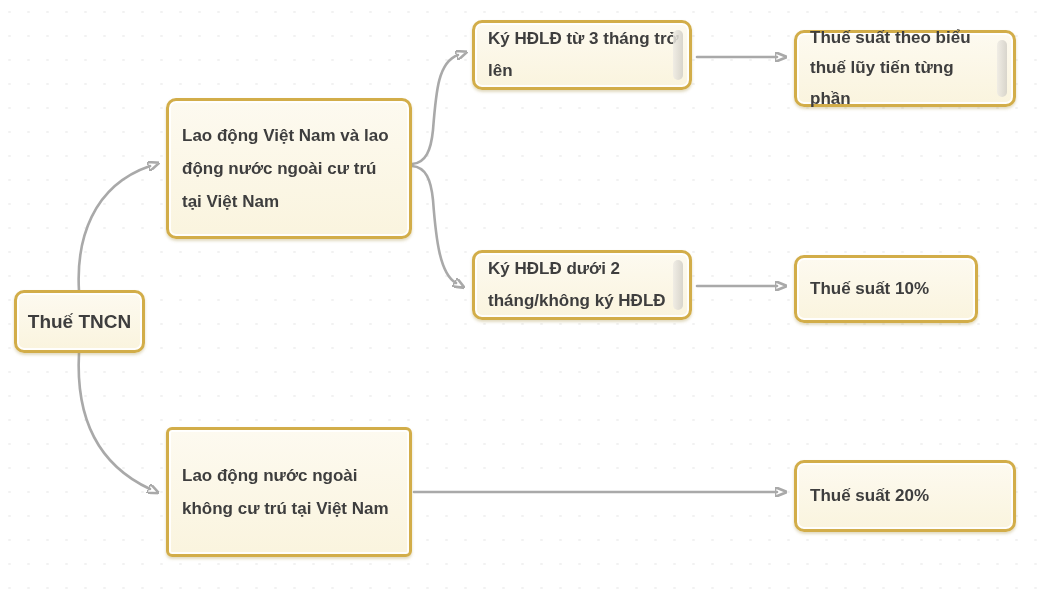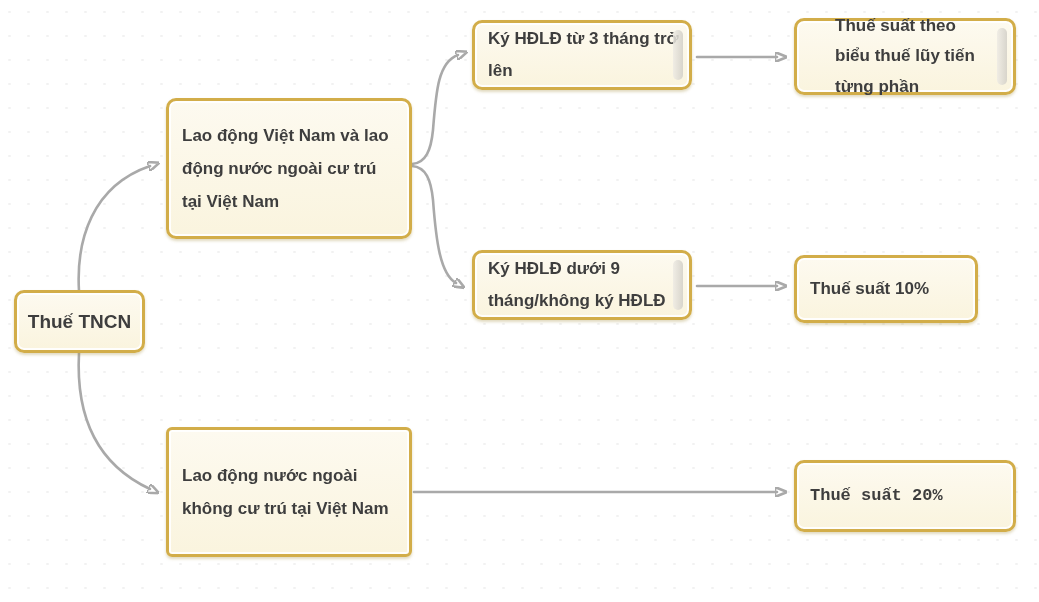--- a/index.html
+++ b/index.html
@@ -55,25 +55,25 @@
     width: 10px;
     border-radius: 5px;
     background: linear-gradient(to right, #eeebe4, #d2cfc7);
     opacity: 0.85;
   }
 
   
   #node-root        { left: 14px;  top: 290px; width: 131px; height: 63px;  font-size: 19px; }
   #node-resident    { left: 166px; top: 98px;  width: 246px; height: 141px; }
   #node-contract3m  { left: 472px; top: 20px;  width: 220px; height: 70px;  line-height: 1.9; }
-  #node-progressive { left: 794px; top: 18px;  width: 222px; height: 77px;  line-height: 1.8; padding-left: 25px; }
+  #node-progressive { left: 794px; top: 30px;  width: 222px; height: 77px;  line-height: 1.8; }
   #node-under3m     { left: 472px; top: 250px; width: 220px; height: 70px;  line-height: 1.9; }
   #node-rate10      { left: 794px; top: 255px; width: 184px; height: 68px;  }
   #node-nonresident { left: 166px; top: 427px; width: 246px; height: 130px; border-radius: 6px; }
-  #node-rate20      { left: 794px; top: 460px; width: 222px; height: 72px; font-family: Liberation Mono, monospace;  }
+  #node-rate20      { left: 794px; top: 460px; width: 222px; height: 72px;  }
   #node-contract3m .label, #node-under3m .label { padding-right: 8px; }
   #node-progressive .label { padding-right: 26px; }
 </style>
 </head>
 <body>
 
 <div class="canvas">
 
   <svg class="edges" viewBox="0 0 1039 602">
     <defs>
@@ -102,21 +102,21 @@
     <span class="label">Ký HĐLĐ từ 3 tháng trở lên</span>
     <span class="strip"></span>
   </div>
 
   <div class="node" id="node-progressive">
     <span class="label">Thuế suất theo biểu thuế lũy tiến từng phần</span>
     <span class="strip"></span>
   </div>
 
   <div class="node" id="node-under3m">
-    <span class="label">Ký HĐLĐ dưới 9 tháng/không ký HĐLĐ</span>
+    <span class="label">Ký HĐLĐ dưới 2 tháng/không ký HĐLĐ</span>
     <span class="strip"></span>
   </div>
 
   <div class="node" id="node-rate10">
     <span class="label">Thuế suất 10%</span>
   </div>
 
   <div class="node" id="node-nonresident">
     <span class="label">Lao động nước ngoài không cư trú tại Việt Nam</span>
   </div>

